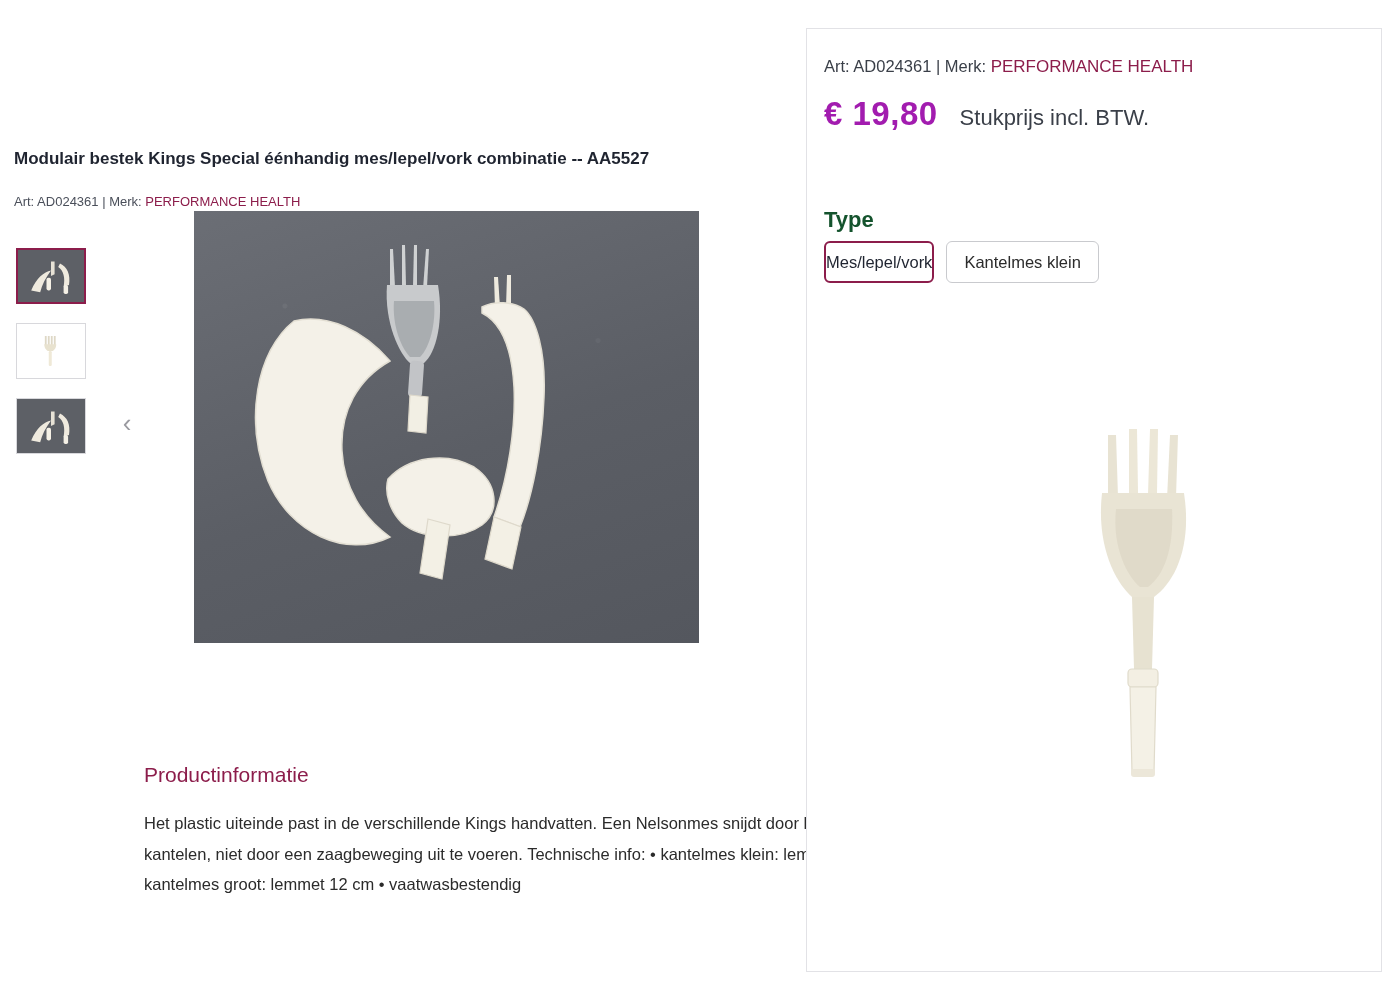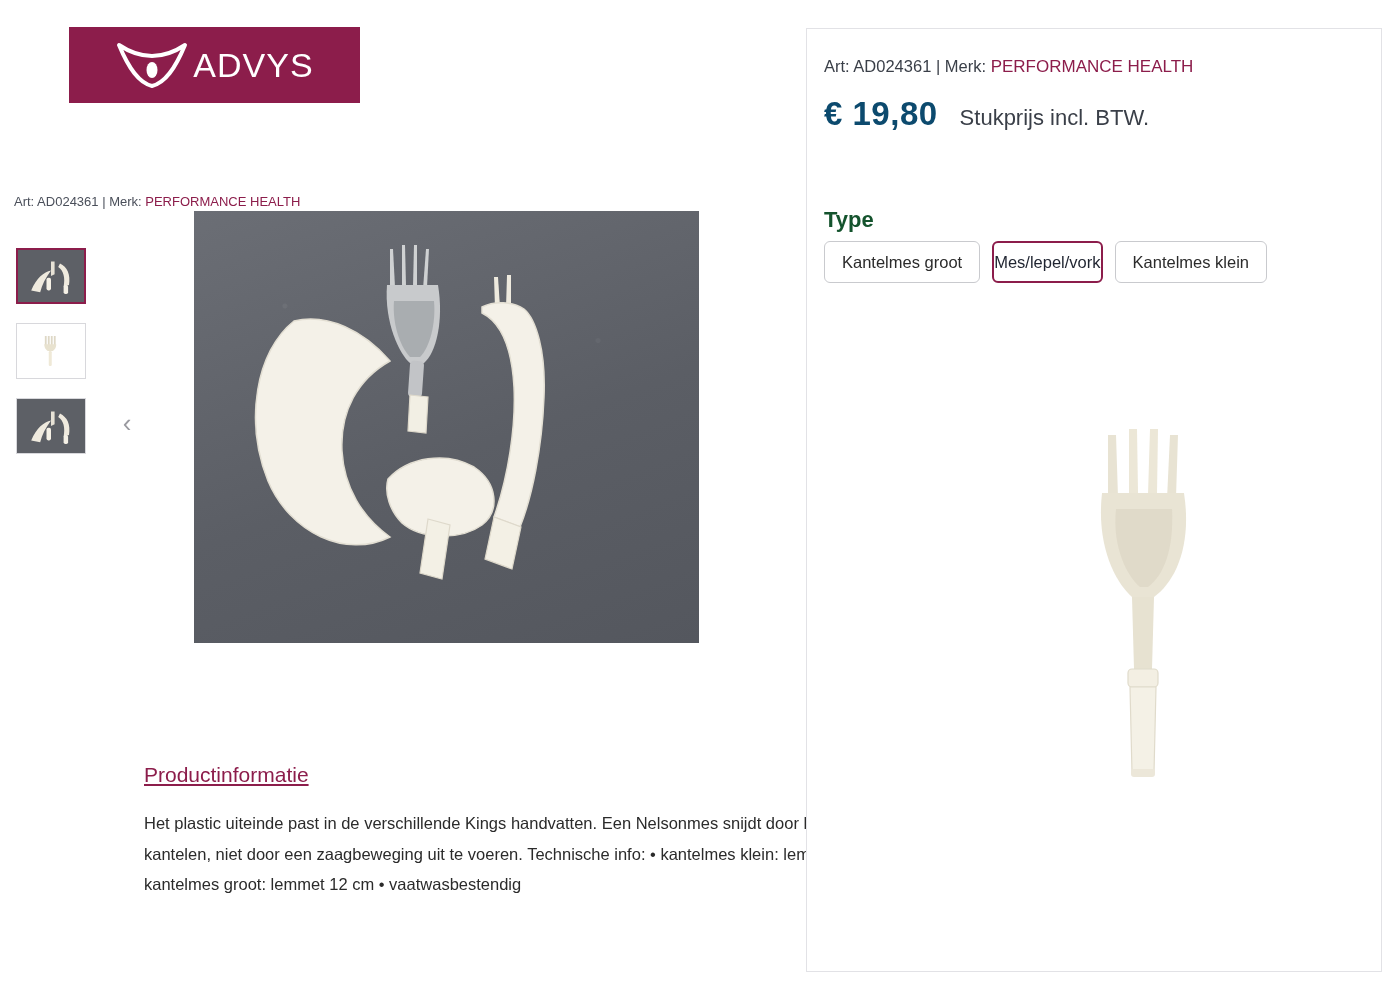--- a/index.html
+++ b/index.html
@@ -69,21 +69,21 @@
     background:
       radial-gradient(circle at 18% 22%, rgba(255,255,255,0.05) 0 2px, transparent 3px),
       radial-gradient(circle at 62% 71%, rgba(0,0,0,0.08) 0 2px, transparent 3px),
       radial-gradient(circle at 80% 30%, rgba(255,255,255,0.04) 0 2px, transparent 3px),
       linear-gradient(160deg, #6b6e75 0%, #5b5e65 55%, #54575e 100%);
   }
 
   
   .prodinfo-h {
     position: absolute; left: 144px; top: 763px;
-    font-size: 21px; color: #8c1d4b; font-weight: normal; text-decoration: underline;
+    font-size: 21px; color: #8c1d4b; font-weight: normal;
   }
   .prodinfo-body {
     position: absolute; left: 144px; top: 808px; width: 770px;
     font-size: 16.5px; line-height: 1.85; color: #2b2b2b;
   }
 
   
   .right {
     position: absolute; left: 806px; top: 28px;
     width: 576px; height: 944px;
@@ -92,21 +92,21 @@
   }
   .r-meta {
     position: absolute; left: 17px; top: 28px;
     font-size: 16.5px; color: #3a3f48;
   }
   .r-meta .brand { color: #8c1d4b; font-size: 17px; }
   .price-row {
     position: absolute; left: 17px; top: 66px;
     display: flex; align-items: baseline; gap: 22px;
   }
-  .price { font-size: 33px; font-weight: bold; color: #0c4a6e; letter-spacing: 0.5px; }
+  .price { font-size: 33px; font-weight: bold; color: #a21caf; letter-spacing: 0.5px; }
   .price-note { font-size: 22px; color: #3a3f48; }
 
   .type-label {
     position: absolute; left: 17px; top: 178px;
     font-size: 22px; font-weight: bold; color: #14532d;
   }
   .options {
     position: absolute; left: 17px; top: 212px; width: 545px;
     display: flex; flex-wrap: wrap; gap: 12px;
   }
@@ -125,32 +125,22 @@
 
   .sr { position: absolute; width: 1px; height: 1px; overflow: hidden; clip: rect(0 0 0 0); }
 </style>
 </head>
 <body>
 
 <div class="page">
 
   <div class="left">
 
-    <div class="logo-box">
-      <div class="logo-inner">
-        <span class="logo-mark">
-          <svg viewBox="0 0 74 52" width="74" height="52" aria-hidden="true">
-            <path d="M4 6 C14 30 24 44 37 47 C50 44 60 30 70 6 C58 14 48 17 37 17 C26 17 16 14 4 6 Z" fill="none" stroke="#ffffff" stroke-width="4" stroke-linejoin="round"></path>
-            <ellipse cx="37" cy="31" rx="5.5" ry="8" fill="#ffffff"></ellipse>
-          </svg>
-        </span>
-        <span class="logo-word">ADVYS</span>
-      </div>
-    </div>
-
+
+    <div class="product-title">Modulair bestek Kings Special éénhandig mes/lepel/vork combinatie -- AA5527</div>
 
     <div class="meta-line">
       <span>Art: AD024361 | Merk: </span><span class="brand">PERFORMANCE HEALTH</span>
     </div>
 
     <div class="thumbs">
 
       <div class="thumb dark selected">
         <span>
           <svg viewBox="0 0 60 48" width="54" height="44" aria-hidden="true">
@@ -235,21 +225,20 @@
     </div>
 
     <div class="price-row">
       <span class="price">€ 19,80</span>
       <span class="price-note">Stukprijs incl. BTW.</span>
     </div>
 
     <div class="type-label">Type</div>
 
     <div class="options">
-      <div class="opt">Kantelmes groot</div>
       <div class="opt selected">Mes/lepel/vork</div>
       <div class="opt">Kantelmes klein</div>
     </div>
 
     <div class="hero">
       <svg viewBox="0 0 300 470" width="300" height="470" aria-hidden="true">
 
         <path d="M116 66 L124 66 L126 128 L116 130 Z" fill="#e8e3d3"></path>
         <path d="M137 60 L145 60 L146 124 L137 126 Z" fill="#ece7d7"></path>
         <path d="M158 60 L166 60 L165 124 L156 126 Z" fill="#ece7d7"></path>

